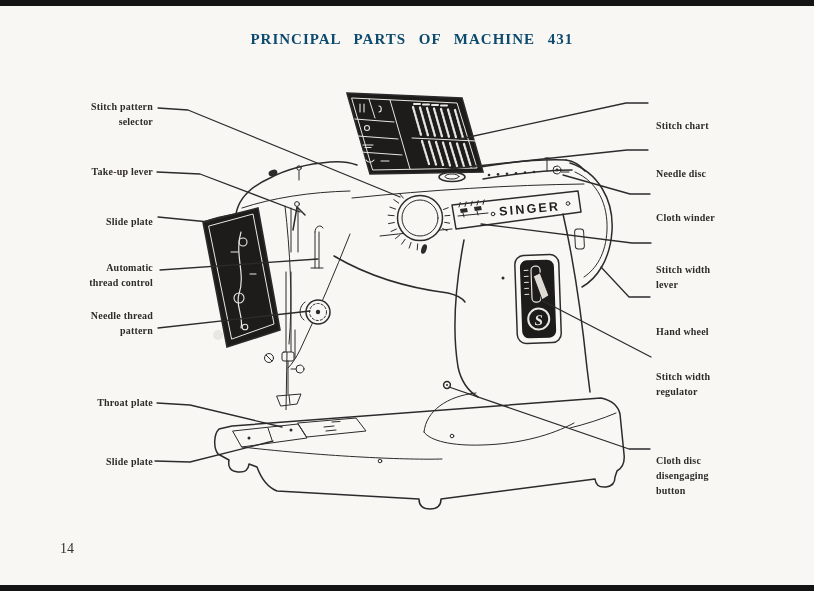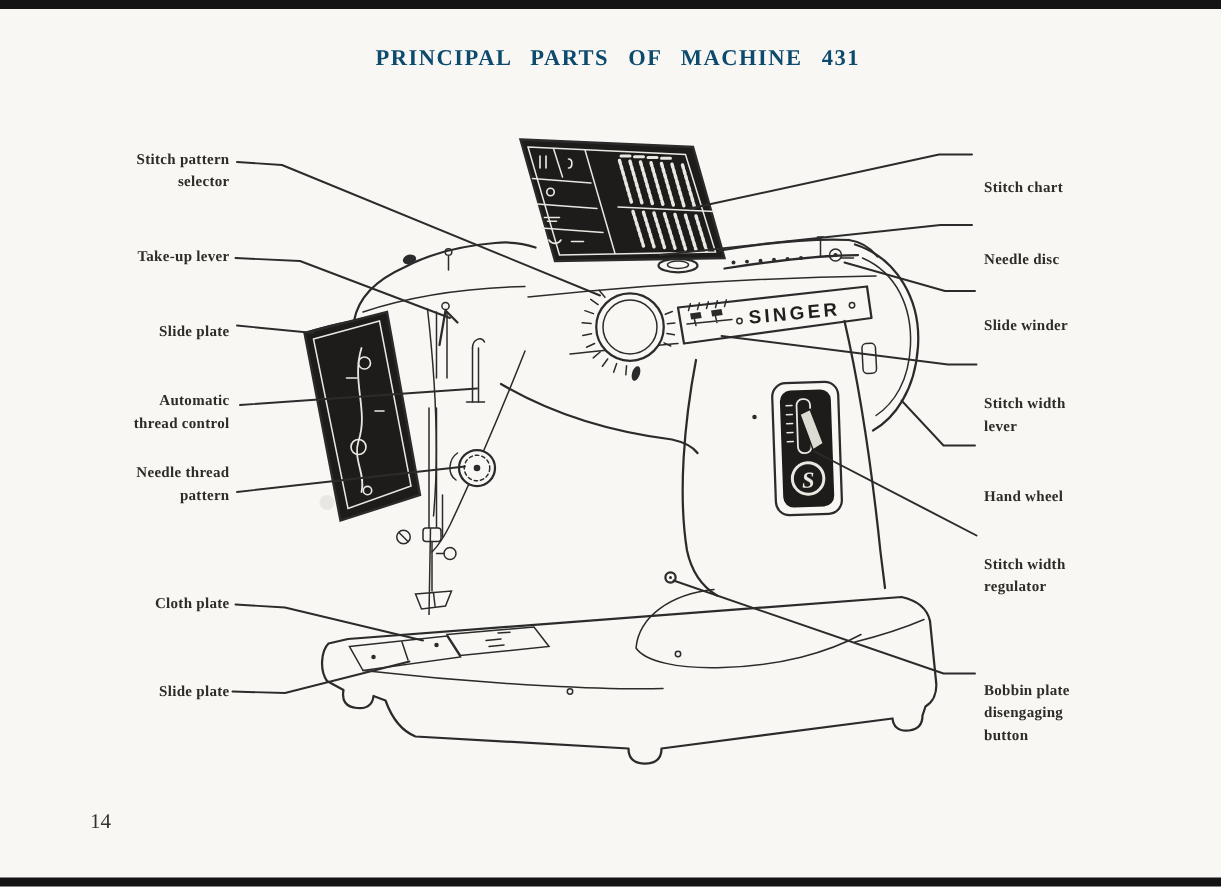--- a/index.html
+++ b/index.html
@@ -52,48 +52,48 @@
 </div>
 <div class="lbl left" style="top:260px">
   <div>Automatic</div>
   <div>thread control</div>
 </div>
 <div class="lbl left" style="top:308px">
   <div>Needle thread</div>
   <div>pattern</div>
 </div>
 <div class="lbl left" style="top:395px">
-  <div>Cloth plate</div>
+  <div>Throat plate</div>
 </div>
 <div class="lbl left" style="top:454px">
   <div>Slide plate</div>
 </div>
 
 <div class="lbl right" style="top:94px">
   <div>Stitch chart</div>
 </div>
 <div class="lbl right" style="top:142px">
   <div>Needle disc</div>
 </div>
 <div class="lbl right" style="top:186px">
-  <div>Slide winder</div>
+  <div>Cloth winder</div>
 </div>
 <div class="lbl right" style="top:238px">
   <div>Stitch width</div>
   <div>lever</div>
 </div>
 <div class="lbl right" style="top:300px">
   <div>Hand wheel</div>
 </div>
 <div class="lbl right" style="top:345px">
   <div>Stitch width</div>
   <div>regulator</div>
 </div>
 <div class="lbl right" style="top:429px">
-  <div>Bobbin plate</div>
+  <div>Cloth disc</div>
   <div>disengaging</div>
   <div>button</div>
 </div>
 
 <svg width="814" height="591" viewBox="0 0 814 591">
 
   <g>
     <polygon points="347,93 462,98 483,172 370,174" class="darkfill" stroke="#2b2b2b" stroke-width="1.6"></polygon>
     <polygon points="352,98 457,103 477,168 373,170" class="white" stroke-width="1"></polygon>
     <path d="M390,100 L410,169" class="white" stroke-width="1"></path>

